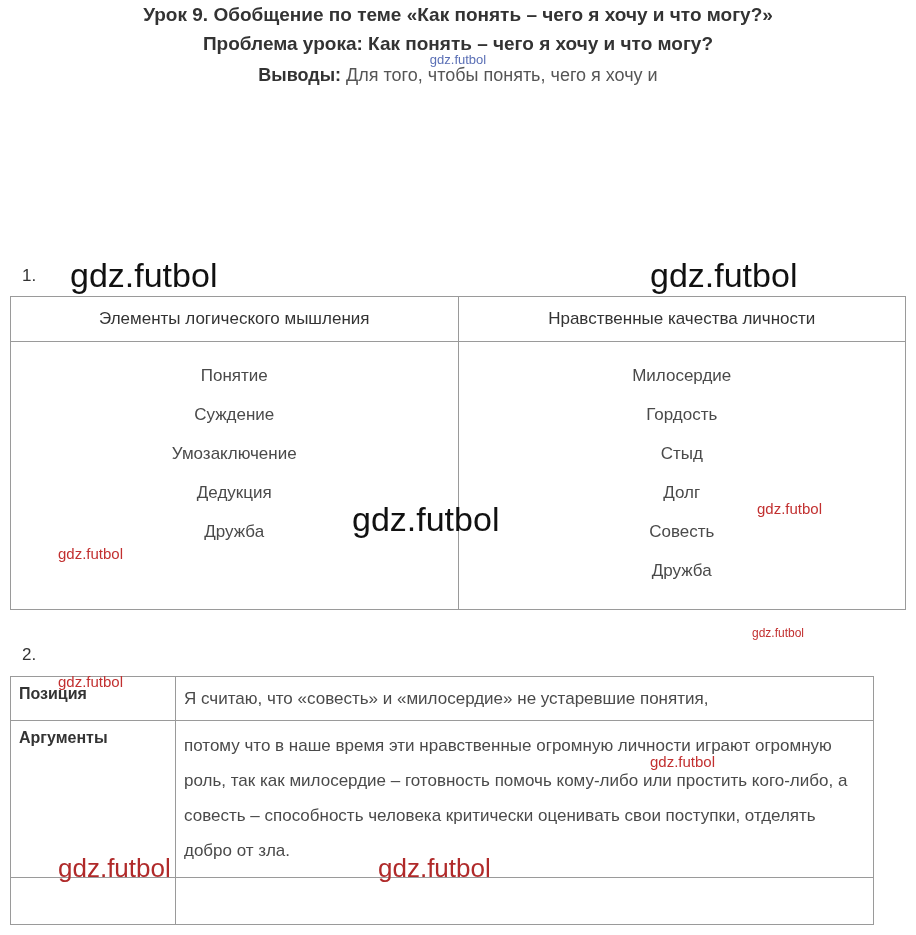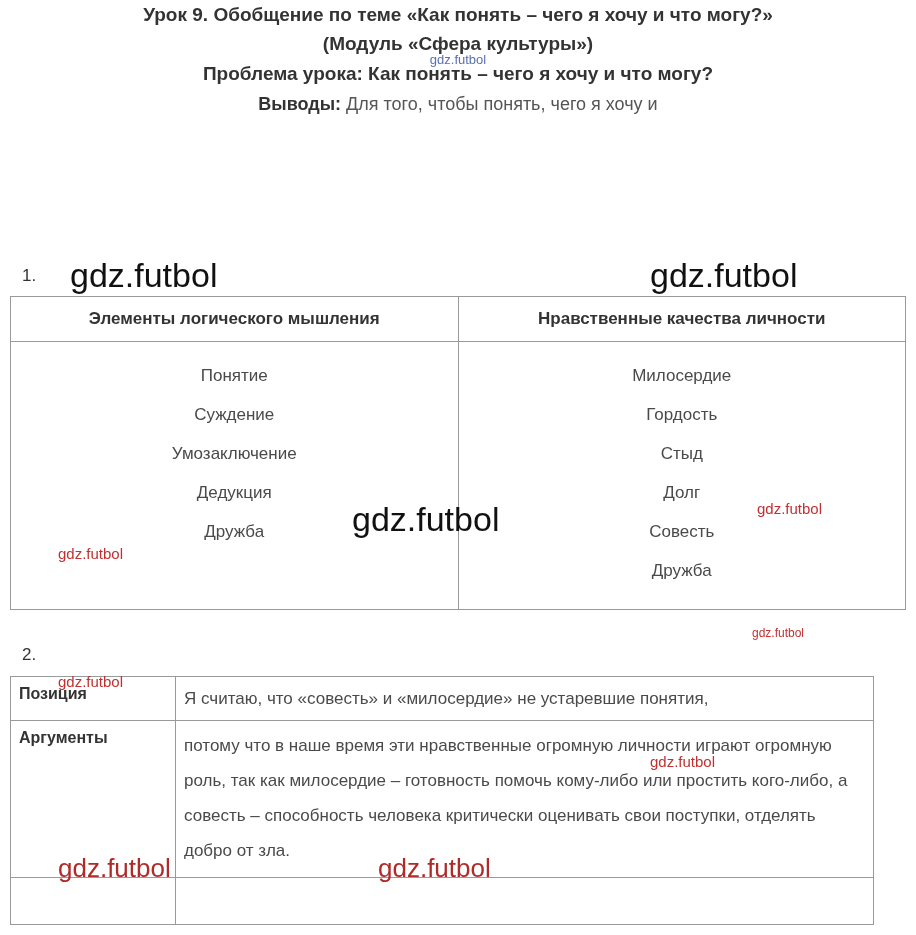--- a/index.html
+++ b/index.html
@@ -123,21 +123,21 @@
     top: 296px;
     width: 896px;
     border: 1px solid #9a9a9a;
   }
   .tbl1 th, .tbl1 td {
     border: 1px solid #9a9a9a;
     vertical-align: top;
   }
   .tbl1 th {
     font-size: 17px;
-    font-weight: bold;
+    font-weight: normal;
     color: #333333;
     padding: 12px 20px;
     text-align: center;
   }
   .tbl1 td {
     padding: 14px 6px 18px 6px;
     text-align: center;
   }
   .tbl1 td ul {
     list-style: none;
@@ -180,21 +180,20 @@
 </style>
 </head>
 <body>
 
 <div class="page">
 
   <div class="wm wm-top">gdz.futbol</div>
 
   <div class="header">
     <div class="line">Урок 9. Обобщение по теме «Как понять – чего я хочу и что могу?»</div>
-    <div class="line sub">(Модуль «Сфера культуры»)</div>
     <div class="line">Проблема урока: Как понять – чего я хочу и что могу?</div>
     <div class="concl">
       <b>Выводы:</b><span> Для того, чтобы понять, чего я хочу и</span>
     </div>
   </div>
 
   <div class="wm wm-big wm1">gdz.futbol</div>
   <div class="wm wm-big wm2">gdz.futbol</div>
 
   <div class="num task1-num">1.</div>

